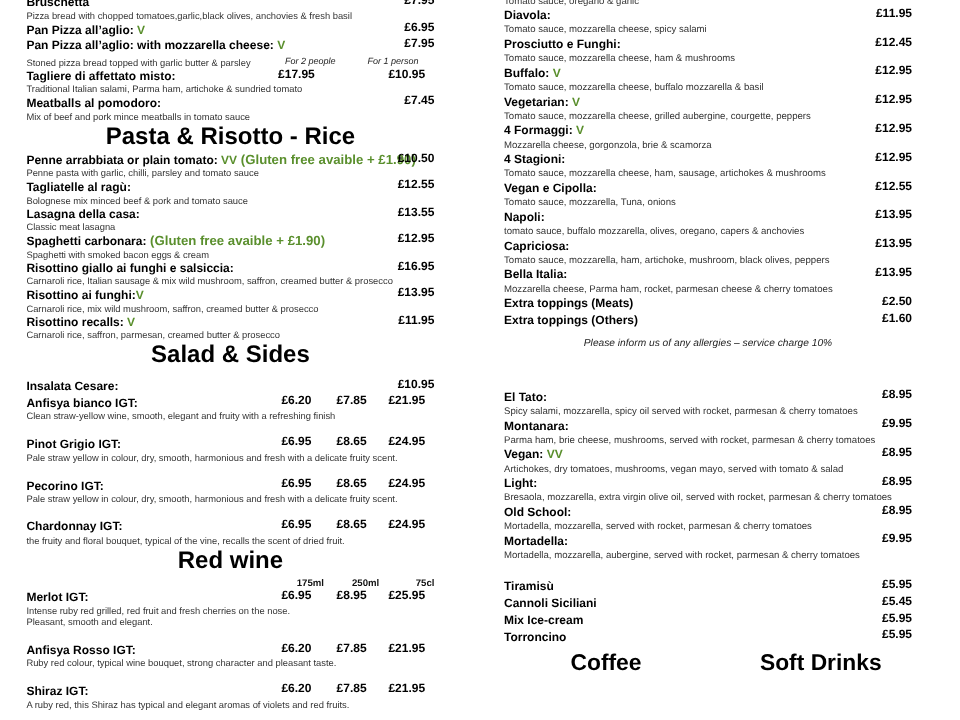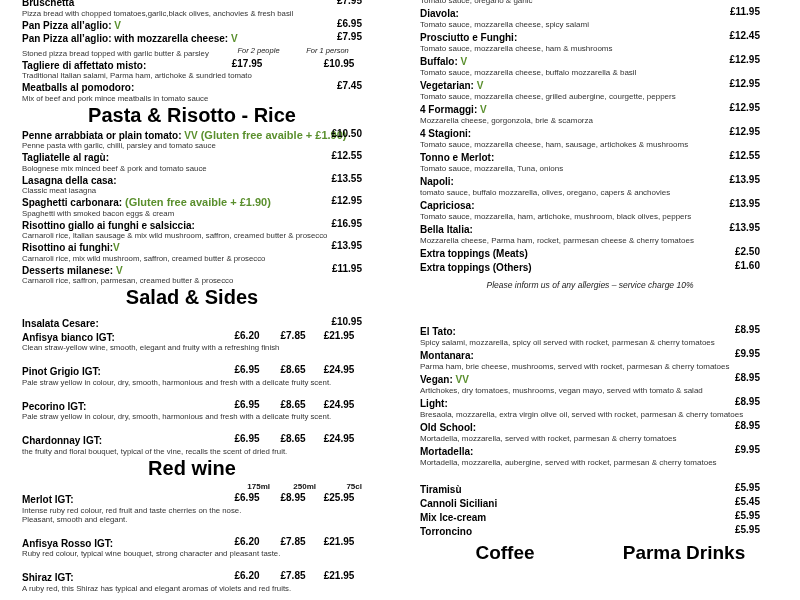--- a/index.html
+++ b/index.html
@@ -86,21 +86,21 @@
       </div></div>
     <div class="mdesc">Spaghetti with smoked bacon eggs &amp; cream</div>
     <div class="mrow"><span class="mname">Risottino giallo ai funghi e salsiccia:</span><div class="mprices">
         <span class="psingle">£16.95</span>
       </div></div>
     <div class="mdesc">Carnaroli rice, Italian sausage &amp; mix wild mushroom, saffron, creamed butter &amp; prosecco</div>
     <div class="mrow"><span class="mname">Risottino ai funghi:</span><span class="mark" style="color: rgb(90, 143, 45);">V</span><div class="mprices">
         <span class="psingle">£13.95</span>
       </div></div>
     <div class="mdesc">Carnaroli rice, mix wild mushroom, saffron, creamed butter &amp; prosecco</div>
-    <div class="mrow"><span class="mname">Desserts milanese:</span><span class="mark" style="color: rgb(90, 143, 45);"> V</span><div class="mprices">
+    <div class="mrow"><span class="mname">Risottino recalls:</span><span class="mark" style="color: rgb(90, 143, 45);"> V</span><div class="mprices">
         <span class="psingle">£11.95</span>
       </div></div>
     <div class="mdesc">Carnaroli rice, saffron, parmesan, creamed butter &amp; prosecco</div>
     <div class="mhead">Salad &amp; Sides</div>
     <div class="gap" style="height: 6px;"></div>
     <div class="mrow"><span class="mname">Insalata Cesare:</span><div class="mprices">
         <span class="psingle">£10.95</span>
       </div></div>
     <div class="mrow"><span class="mname">Anfisya bianco IGT:</span><div class="mprices">
         <span class="pslot">£6.20</span>
@@ -135,21 +135,21 @@
         <span class="sizeslot">175ml</span>
         <span class="sizeslot">250ml</span>
         <span class="sizeslot">75cl</span>
       </div>
     </div>
     <div class="mrow"><span class="mname">Merlot IGT:</span><div class="mprices">
         <span class="pslot">£6.95</span>
         <span class="pslot">£8.95</span>
         <span class="pslot">£25.95</span>
       </div></div>
-    <div class="mdesc">Intense ruby red colour, red fruit and taste cherries on the nose.</div>
+    <div class="mdesc">Intense ruby red grilled, red fruit and fresh cherries on the nose.</div>
     <div class="mdesc">Pleasant, smooth and elegant.</div>
     <div class="gap" style="height: 12px;"></div>
     <div class="mrow"><span class="mname">Anfisya Rosso IGT:</span><div class="mprices">
         <span class="pslot">£6.20</span>
         <span class="pslot">£7.85</span>
         <span class="pslot">£21.95</span>
       </div></div>
     <div class="mdesc">Ruby red colour, typical wine bouquet, strong character and pleasant taste.</div>
     <div class="gap" style="height: 12px;"></div>
     <div class="mrow"><span class="mname">Shiraz IGT:</span><div class="mprices">
@@ -179,21 +179,21 @@
       </div></div>
     <div class="mdesc">Tomato sauce, mozzarella cheese, grilled aubergine, courgette, peppers</div>
     <div class="mrow"><span class="mname">4 Formaggi:</span><span class="mark" style="color: rgb(90, 143, 45);"> V</span><div class="mprices">
         <span class="psingle">£12.95</span>
       </div></div>
     <div class="mdesc">Mozzarella cheese, gorgonzola, brie &amp; scamorza</div>
     <div class="mrow"><span class="mname">4 Stagioni:</span><div class="mprices">
         <span class="psingle">£12.95</span>
       </div></div>
     <div class="mdesc">Tomato sauce, mozzarella cheese, ham, sausage, artichokes &amp; mushrooms</div>
-    <div class="mrow"><span class="mname">Tonno e Merlot:</span><div class="mprices">
+    <div class="mrow"><span class="mname">Vegan e Cipolla:</span><div class="mprices">
         <span class="psingle">£12.55</span>
       </div></div>
     <div class="mdesc">Tomato sauce, mozzarella, Tuna, onions</div>
     <div class="mrow"><span class="mname">Napoli:</span><div class="mprices">
         <span class="psingle">£13.95</span>
       </div></div>
     <div class="mdesc">tomato sauce, buffalo mozzarella, olives, oregano, capers &amp; anchovies</div>
     <div class="mrow"><span class="mname">Capriciosa:</span><div class="mprices">
         <span class="psingle">£13.95</span>
       </div></div>
@@ -250,21 +250,21 @@
     <div class="drinks">
       <div class="dcol1">
         <div class="dhead">Coffee</div>
         <div class="drow">
           <span class="dlabel">Espresso</span>
           <span class="dspacer"></span>
           <span class="dprice">£1.95</span>
         </div>
       </div>
       <div class="dcol2">
-        <div class="dhead">Parma Drinks</div>
+        <div class="dhead">Soft Drinks</div>
         <div class="drow">
           <span class="dlabel">Juice</span>
           <span class="dspacer"></span>
           <span class="dprice">£2.45</span>
         </div>
       </div>
     </div>
   </div>
 
 </body></html>

